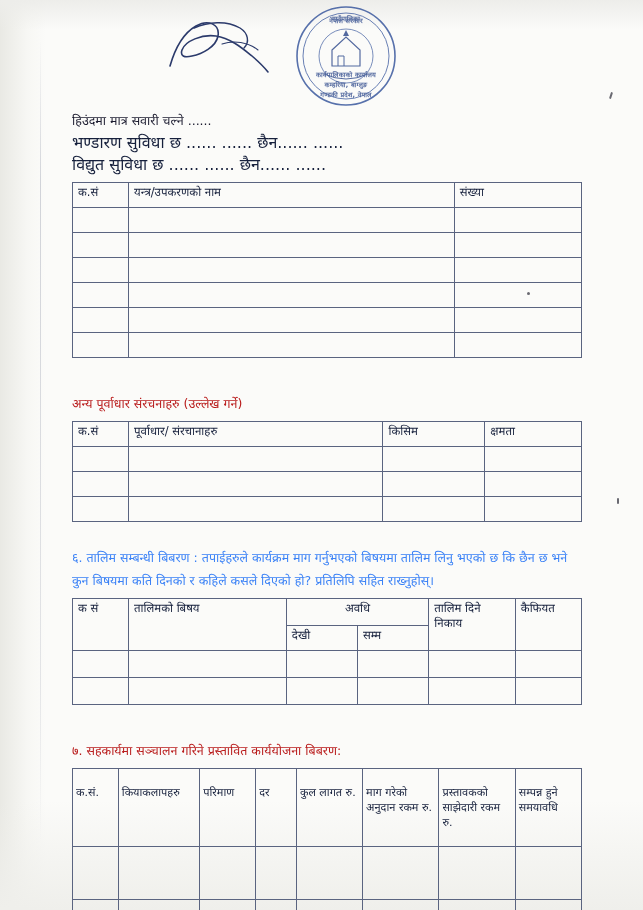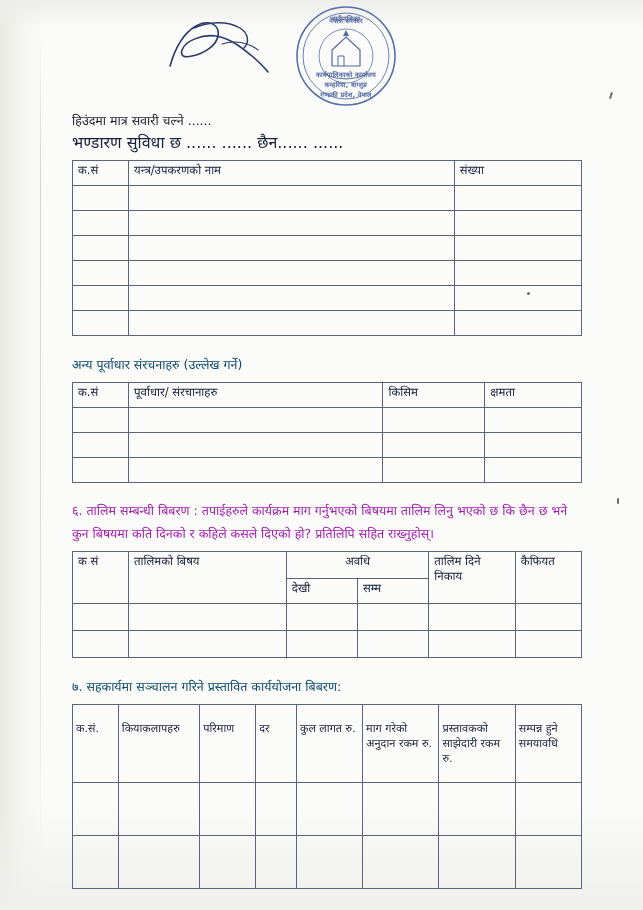--- a/index.html
+++ b/index.html
@@ -90,28 +90,28 @@
   }
   .line-flex {
     display: flex;
     gap: 34px;
     font-size: 12.5px;
     line-height: 22px;
   }
   .para {
     font-size: 12.5px;
     line-height: 23px;
-    color: #a21caf;
-    margin-top: 16px;
+    color: #3b82f6;
+    margin-top: 24px;
   }
   .section-label {
     font-size: 12.5px;
     line-height: 22px;
-    margin-top: 18px;
-    color: #0c4a6e;
+    margin-top: 35px;
+    color: #b91c1c;
   }
 
   
   table {
     border-collapse: collapse;
     width: 100%;
     margin-top: 6px;
     table-layout: fixed;
   }
   table td, table th {
@@ -189,20 +189,21 @@
         <div class="seal-text" style="top:66px;">कार्यपालिकाको कार्यालय</div>
         <div class="seal-text" style="top:76px;">कम्हरिया, बाग्लुङ</div>
         <div class="seal-text" style="top:86px;">गण्डकी प्रदेश, नेपाल</div>
       </div>
     </div>
 
     <div class="line-flex">
       <span>हिउंदमा मात्र सवारी चल्ने ......</span>
     </div>
     <div class="line">भण्डारण सुविधा छ ...... ...... छैन...... ......</div>
+    <div class="line">विद्युत सुविधा छ ...... ...... छैन...... ......</div>
 
     <table class="t1">
       <colgroup>
           <col style="width:11%">
           <col style="width:64%">
           <col style="width:25%">
         </colgroup>
       <tbody>
         <tr class="hdr">
           <td>क.सं</td>

